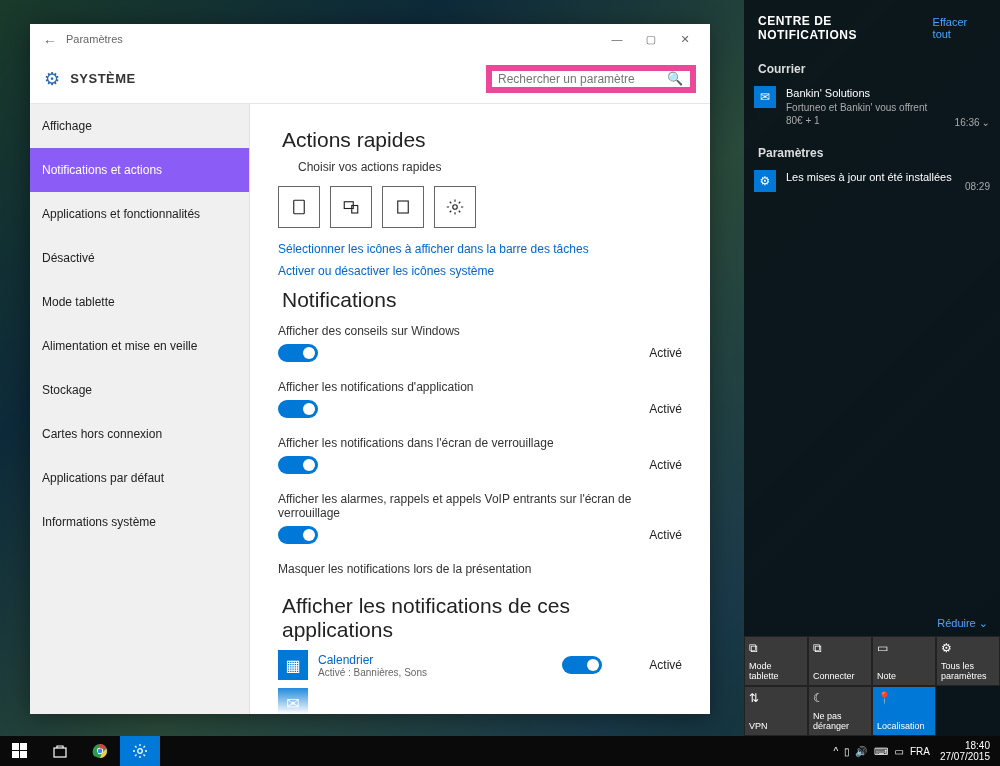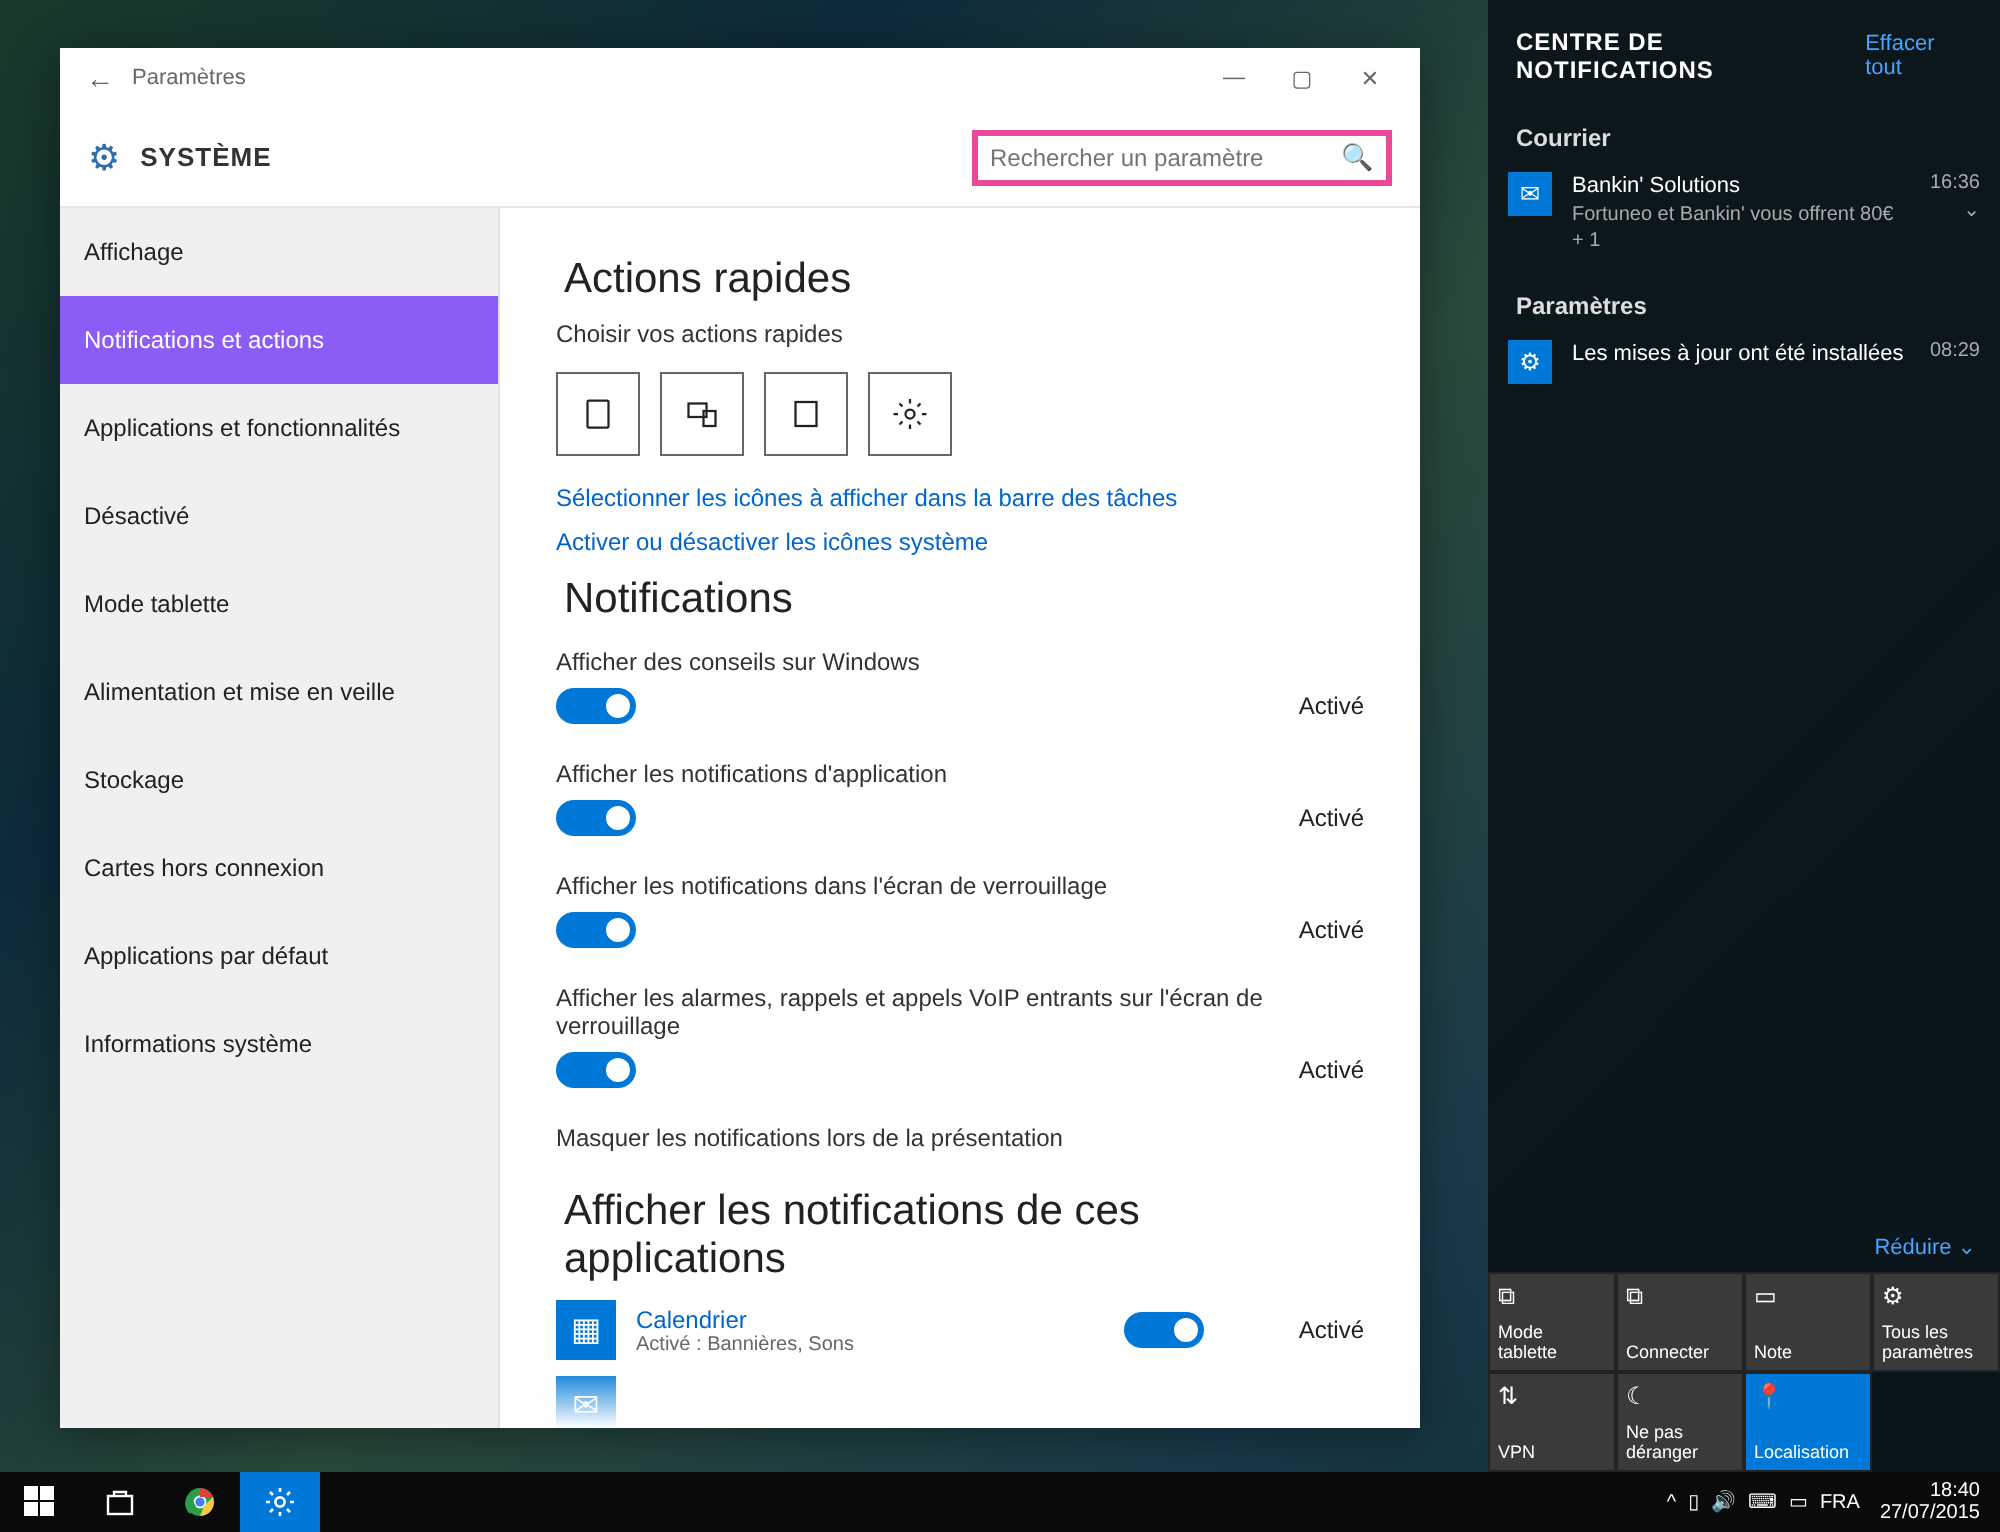--- a/index.html
+++ b/index.html
@@ -29,35 +29,35 @@
 .win-controls span { width: 34px; height: 30px; display: flex; align-items: center; justify-content: center; cursor: pointer; }
 
 .header-row {
   height: 50px; display: flex; align-items: center; padding: 0 14px; gap: 10px;
   border-bottom: 1px solid #e6e6e6;
 }
 .header-row .gear { color: #2b6cb0; font-size: 18px; }
 .header-row .hdr-title { font-weight: 600; letter-spacing: .5px; font-size: 13px; color: #333; }
 .header-row .spacer { flex: 1; }
 .search-box {
-  width: 210px; height: 28px; border: 3px solid #ec4899;
+  width: 210px; height: 28px; border: 6px solid #ec4899;
   display: flex; align-items: center; padding: 0 6px; font-size: 12px; color: #777;
   background: #fff;
 }
 .search-box input { border: none; outline: none; flex: 1; font-size: 12px; color: #333; }
 .search-box .mag { color: #777; font-size: 13px; }
 
 .settings-body { flex: 1; display: flex; overflow: hidden; }
 .sidebar { width: 220px; background: #f0f0f0; border-right: 1px solid #e0e0e0; }
 .sidebar .item { padding: 15px 12px; font-size: 12px; color: #222; cursor: pointer; }
 .sidebar .item.active { background: #8b5cf6; color: #fff; }
 
 .content { flex: 1; overflow-y: auto; padding: 14px 28px 24px 28px; color: #222; position: relative; }
 .content h1 { font-weight: 400; font-size: 21px; margin: 10px 4px 8px; }
-.content .sub { font-size: 12px; color: #333; margin-bottom: 12px; }
+.content .sub { font-size: 12px; color: #333; margin-bottom: 12px; margin-left: 20px; }
 .content .link { color: #0066cc; font-size: 12px; cursor: pointer; margin: 8px 0; display: block; }
 
 .quick-actions { display: flex; gap: 10px; margin: 6px 0 14px; }
 .qa-box { width: 42px; height: 42px; border: 1px solid #666; display: flex; align-items: center; justify-content: center; font-size: 16px; cursor: pointer; }
 
 .toggle-item { margin: 12px 0 18px; }
 .toggle-label { font-size: 12px; color: #333; margin-bottom: 6px; }
 .toggle-row { display: flex; align-items: center; gap: 10px; justify-content: space-between; }
 .toggle {
   width: 40px; height: 18px; border-radius: 9px; position: relative; cursor: pointer;
@@ -100,21 +100,21 @@
   padding: 14px 12px 10px 14px;
 }
 .ac-title { font-weight: 600; font-size: 12px; letter-spacing: .5px; }
 .ac-clear { color: #4aa3ff; font-size: 11px; cursor: pointer; }
 .ac-section-title { font-size: 12px; color: #ddd; padding: 10px 14px 6px; font-weight: 600; }
 .ac-item { display: flex; gap: 10px; padding: 4px 10px 8px 10px; cursor: pointer; }
 .ac-item .ic { width: 22px; height: 22px; background: #0078d7; display: flex; align-items: center; justify-content: center; font-size: 12px; flex-shrink: 0; }
 .ac-item .tx { flex: 1; font-size: 11px; line-height: 1.35; }
 .ac-item .tx .t1 { color: #fff; }
 .ac-item .tx .t2 { color: #aaa; font-size: 10px; }
-.ac-item .time { font-size: 10px; color: #aaa; display: flex; flex-direction: column; align-items: flex-end; gap: 2px; }
+.ac-item .time { font-size: 10px; color: #aaa; display: flex; flex-direction: row; align-items: flex-end; gap: 2px; }
 .ac-body { flex: 1; }
 .ac-reduce { text-align: right; padding: 6px 12px; color: #4aa3ff; font-size: 11px; cursor: pointer; }
 .ac-tiles { display: grid; grid-template-columns: repeat(4, 1fr); }
 .ac-tile { height: 50px; background: #3a3a3a; color: #fff; font-size: 9px; padding: 4px; display: flex; flex-direction: column; justify-content: space-between; border: .5px solid #222; cursor: pointer; }
 .ac-tile .ti { font-size: 12px; text-align: left; }
 .ac-tile.accent { background: #0078d7; }
 
 
 .taskbar {
   position: absolute; left: 0; right: 0; bottom: 0; height: 30px; background: #0a0a0a;

